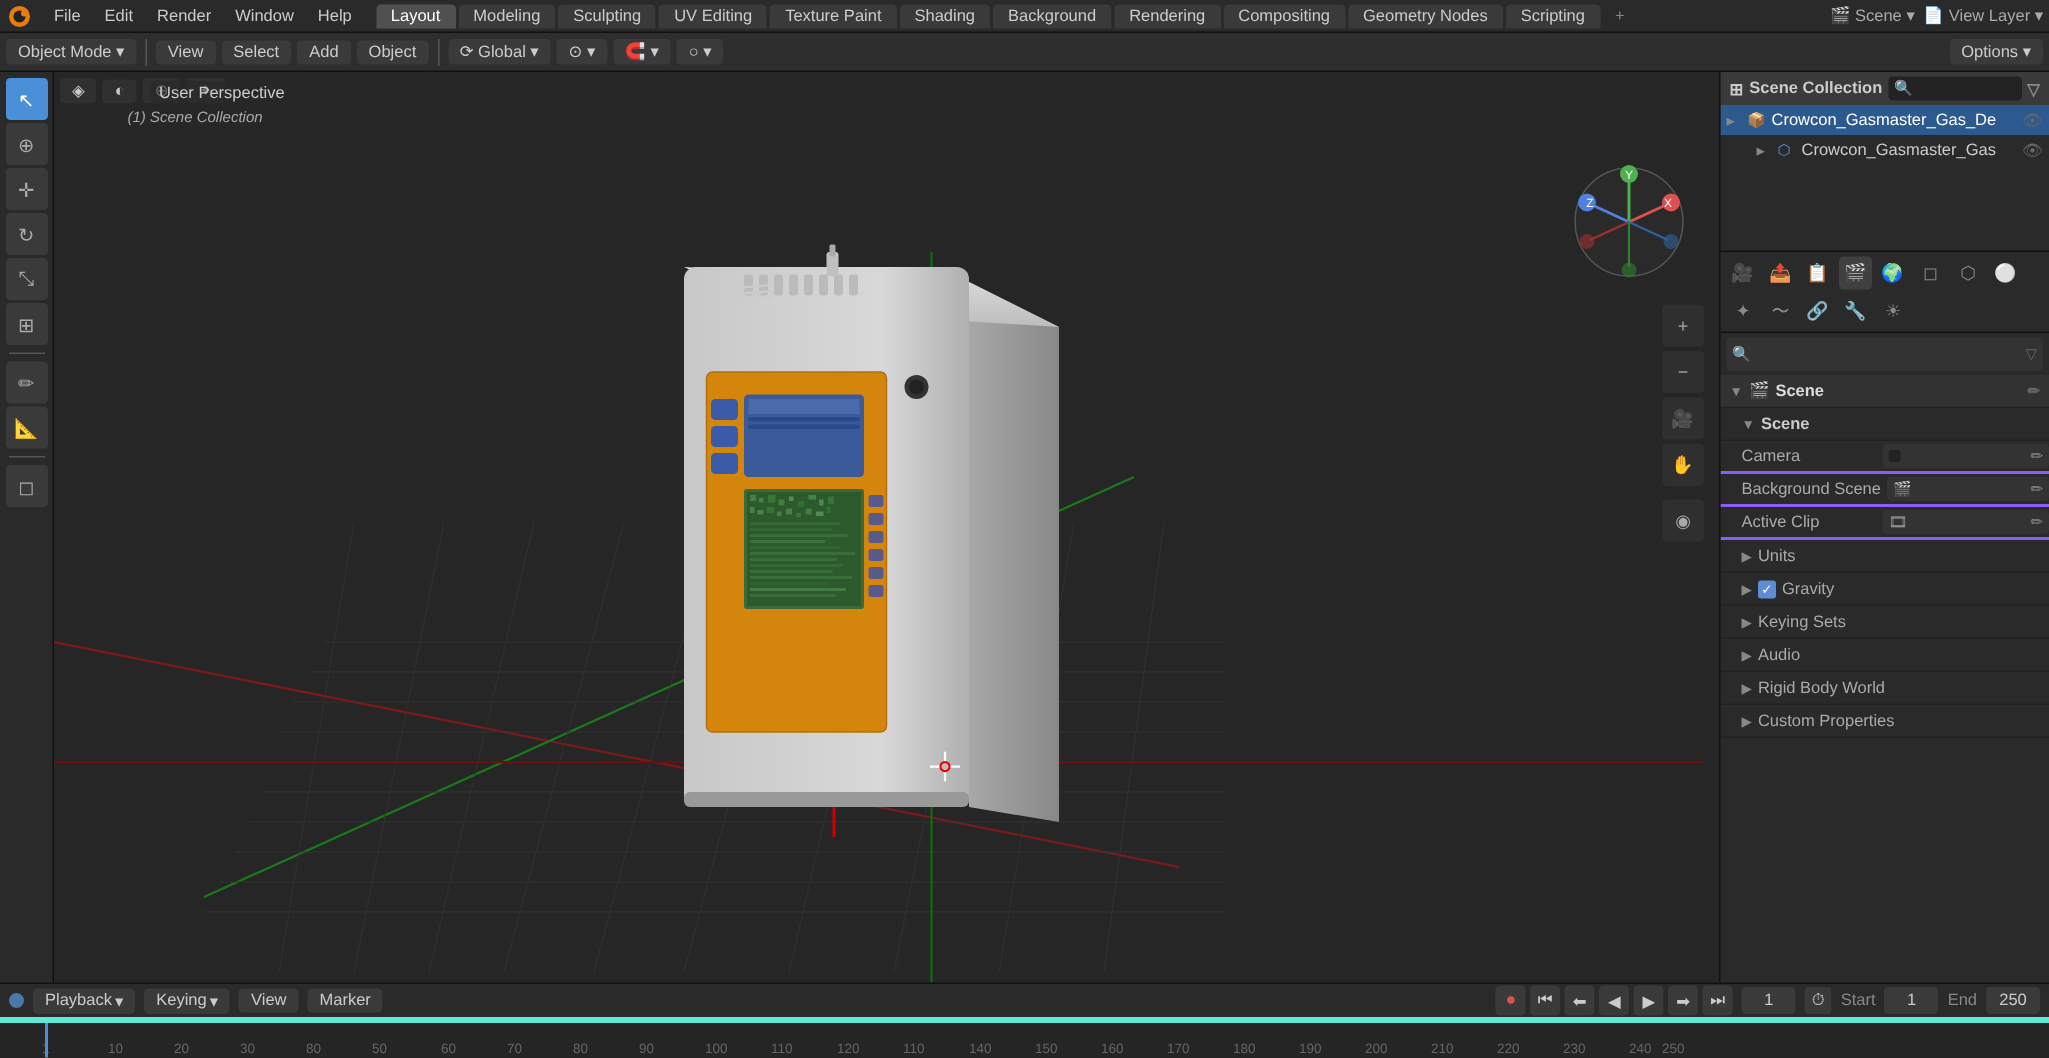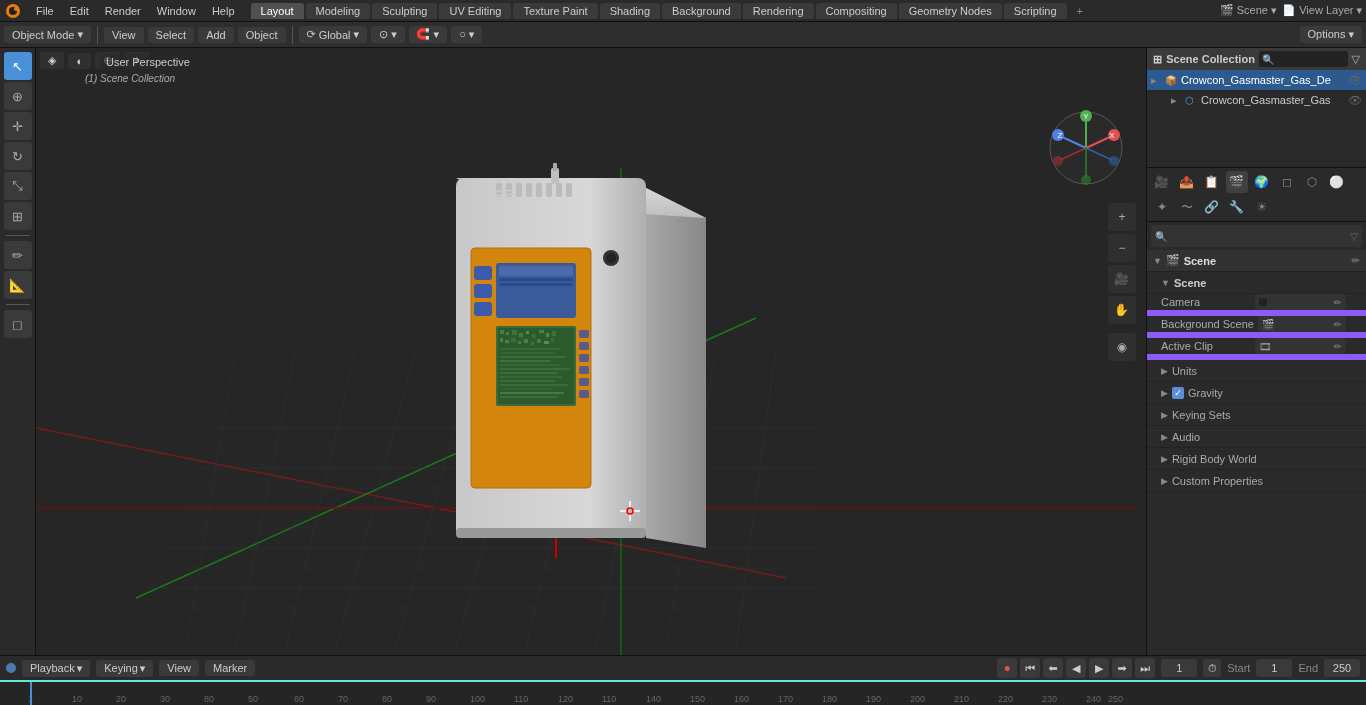--- a/index.html
+++ b/index.html
@@ -301,22 +301,22 @@
       font-size: 11px;
       color: #ddd;
       border-bottom: 1px solid #222;
     }
     .prop-triangle { color: #888; font-size: 9px; }
 
     .prop-row {
       display: flex;
       align-items: center;
       height: 22px;
-      padding: 0 20px 0 14px;
-      border-bottom: 6px solid #8b5cf6;
+      padding: 0 0 0 14px;
+      border-bottom: 2px solid #8b5cf6;
       gap: 4px;
     }
     .prop-label {
       color: #aaa;
       min-width: 90px;
       font-size: 11px;
     }
     .prop-field {
       flex: 1;
       height: 16px;
@@ -376,21 +376,21 @@
       background: #252525;
       border-top: 1px solid #111;
     }
     #timeline-header {
       height: 26px;
       background: #2a2a2a;
       display: flex;
       align-items: center;
       padding: 0 6px;
       gap: 6px;
-      border-bottom: 2px solid #5eead4;
+      border-bottom: 4px solid #5eead4;
     }
     .tl-btn {
       padding: 2px 8px;
       background: #3a3a3a;
       border-radius: 3px;
       cursor: pointer;
       font-size: 11px;
       color: #ccc;
       display: flex;
       align-items: center;

